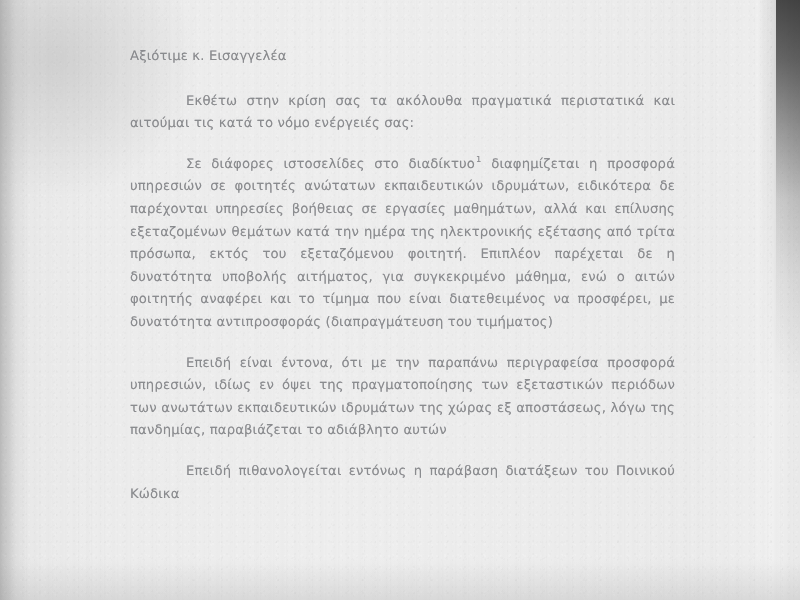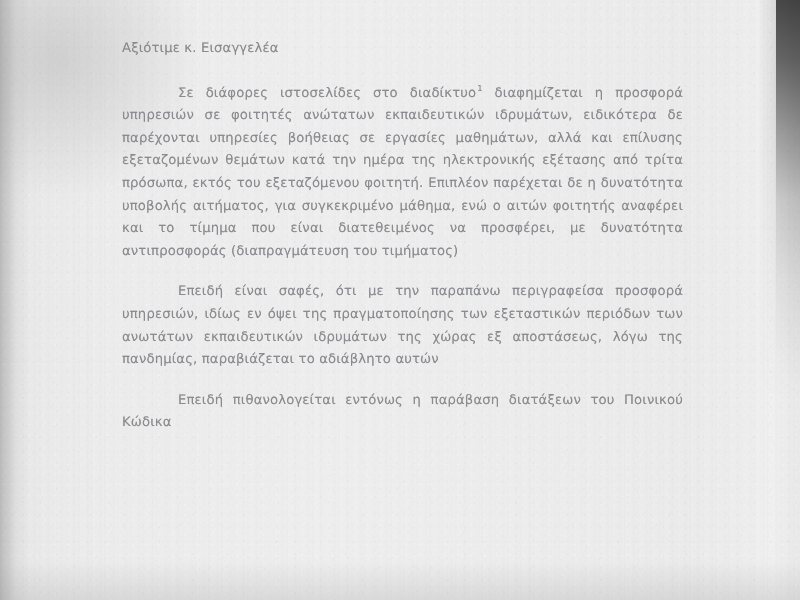--- a/index.html
+++ b/index.html
@@ -101,21 +101,21 @@
     color: #63656a;
     font-size: 13.2px;
     line-height: 22.6px;
     letter-spacing: .15px;
     text-align: justify;
     text-rendering: geometricPrecision;
     
     filter: blur(.30px) contrast(.88) opacity(.93);
     text-shadow: 0 0 .6px rgba(120,120,125,.55);
   }
-  #textblock p { margin: 0; }
+  #textblock p { margin: 8px; }
   .salutation { text-align: left; margin-bottom: 22px !important; }
   .para { text-indent: 56px; margin-bottom: 18px !important; }
   .para-tight { text-indent: 56px; margin-bottom: 0 !important; }
   sup.fn {
     font-size: 8.4px;
     vertical-align: super;
     line-height: 0;
     padding-left: 1px;
   }
 </style>
@@ -128,26 +128,27 @@
   <div class="paper-streaks"></div>
   <div class="paper-noise"></div>
   <div class="smudge-tl"></div>
   <div class="edge-left"></div>
   <div class="edge-bottom"></div>
 
   <div id="textblock">
 
     <p class="salutation">Αξιότιμε κ. Εισαγγελέα</p>
 
+    <p class="para">Εκθέτω στην κρίση σας τα ακόλουθα πραγματικά περιστατικά και αιτούμαι τις κατά το νόμο ενέργειές σας:</p>
 
     <p class="para">
       <span>Σε διάφορες ιστοσελίδες στο διαδίκτυο</span><sup class="fn">1</sup><span> διαφημίζεται η προσφορά υπηρεσιών σε φοιτητές ανώτατων εκπαιδευτικών ιδρυμάτων, ειδικότερα δε παρέχονται υπηρεσίες βοήθειας σε εργασίες μαθημάτων, αλλά και επίλυσης εξεταζομένων θεμάτων κατά την ημέρα της ηλεκτρονικής εξέτασης από τρίτα πρόσωπα, εκτός του εξεταζόμενου φοιτητή. Επιπλέον παρέχεται δε η δυνατότητα υποβολής αιτήματος, για συγκεκριμένο μάθημα, ενώ ο αιτών φοιτητής αναφέρει και το τίμημα που είναι διατεθειμένος να προσφέρει, με δυνατότητα αντιπροσφοράς (διαπραγμάτευση του τιμήματος)</span>
     </p>
 
-    <p class="para">Επειδή είναι σαφές, ότι με την παραπάνω περιγραφείσα προσφορά υπηρεσιών, ιδίως εν όψει της πραγματοποίησης των εξεταστικών περιόδων των ανωτάτων εκπαιδευτικών ιδρυμάτων της χώρας εξ αποστάσεως, λόγω της πανδημίας, παραβιάζεται το αδιάβλητο αυτών</p>
+    <p class="para">Επειδή είναι έντονα, ότι με την παραπάνω περιγραφείσα προσφορά υπηρεσιών, ιδίως εν όψει της πραγματοποίησης των εξεταστικών περιόδων των ανωτάτων εκπαιδευτικών ιδρυμάτων της χώρας εξ αποστάσεως, λόγω της πανδημίας, παραβιάζεται το αδιάβλητο αυτών</p>
 
 
     <p class="para-tight">Επειδή πιθανολογείται εντόνως η παράβαση διατάξεων του Ποινικού Κώδικα</p>
 
   </div>
 
   <div class="scan-wash"></div>
   <div class="edge-right-soft"></div>
   <div class="edge-right-band"></div>
 

